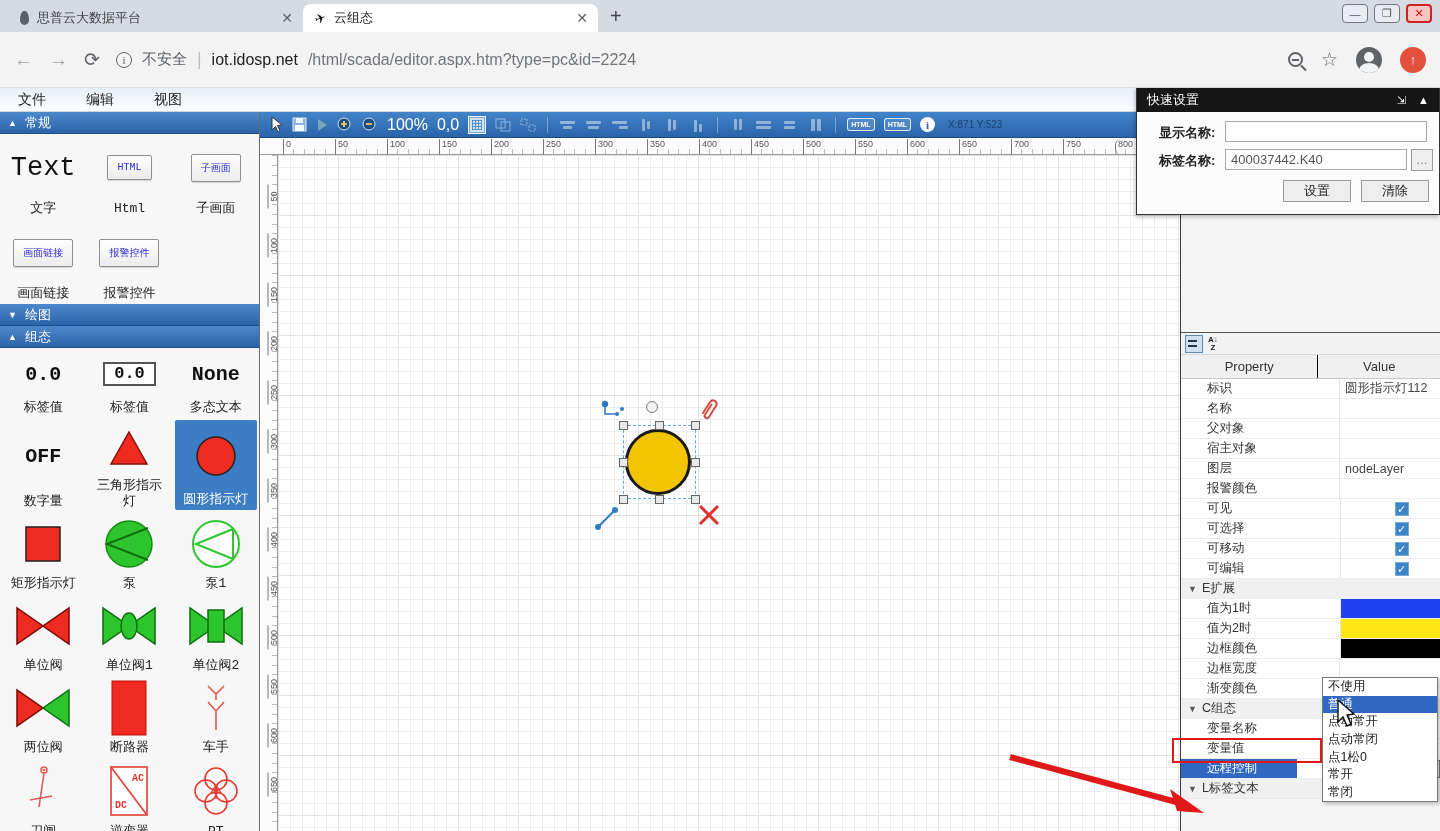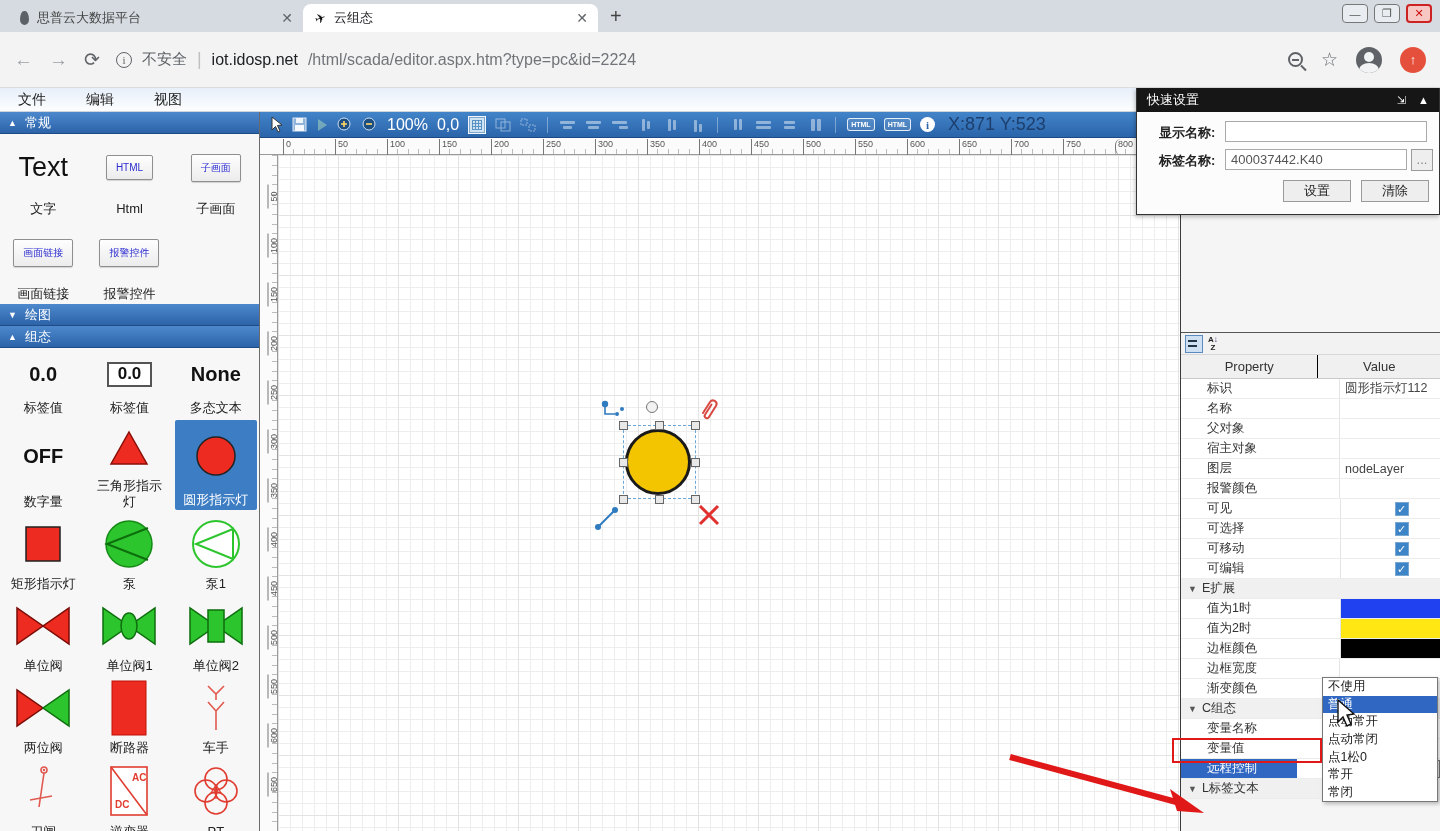--- a/index.html
+++ b/index.html
@@ -41,35 +41,35 @@
 
   .menubar { position:absolute; left:0; top:88px; width:1440px; height:24px; background:linear-gradient(180deg,#e7eff9,#fdfeff); border-bottom:1px solid #cfd6e0; display:flex; align-items:center; gap:40px; padding-left:18px; font-size:14px; color:#222; }
   .menubar span { cursor:default; }
 
   
   .palette { position:absolute; left:0; top:112px; width:260px; height:719px; background:#f7f7f7; border-right:1px solid #6a6a6a; overflow:hidden; }
   .sechead { height:22px; background:linear-gradient(180deg,#4d88cd,#2c63a9); color:#fff; font-size:13px; display:flex; align-items:center; gap:8px; padding-left:8px; border-bottom:1px solid #1f4c86; }
   .sechead .tri { font-size:9px; }
   .gengrid { height:170px; display:grid; grid-template-columns:1fr 1fr 1fr; grid-template-rows:85px 85px; }
   .scadagrid { display:grid; grid-template-columns:1fr 1fr 1fr; grid-template-rows:70px 94px 82px 82px 82px 84px; }
-  .pcell { display:flex; flex-direction:column; align-items:center; justify-content:flex-end; padding-bottom:2px; }
+  .pcell { display:flex; flex-direction:column; align-items:center; justify-content:flex-end; padding-bottom:2px;font-family:Liberation Mono, monospace; }
   .pcell .preview { flex:1; display:flex; align-items:center; justify-content:center; width:100%; }
   .pcell .plabel { font-size:13px; color:#222; text-align:center; line-height:16px; max-width:74px; }
   .pcell.selected { background:#3c7dc4; border-radius:2px; margin:2px; }
   .pcell.selected .plabel { color:#fff; }
   .bigtext { font-size:27px; color:#111; }
   .boldtext { font-size:20px; font-weight:bold; color:#111; }
   .plaintext { font-size:20px; font-weight:bold; color:#111; }
   .pbutton { font-size:10px; color:#2b2bd0; background:linear-gradient(180deg,#fefefe,#ececec); border:1px solid #8f8f8f; border-radius:2px; padding:6px 9px; box-shadow:0 1px 1px rgba(0,0,0,.15); white-space:nowrap; }
   .boxedtext { font-size:17px; font-weight:bold; color:#111; border:2px solid #555; padding:0 9px 1px; background:#fff; }
 
   
   .toolbar { position:absolute; left:260px; top:112px; width:920px; height:26px; background:linear-gradient(180deg,#4384c9,#2a64aa); display:flex; align-items:center; gap:9px; padding:0 0 0 10px; border-bottom:1px solid #1d4a83; }
   .tbtxt { color:#fff; font-size:16px; }
-  .tbcoords { color:#1c3f6e; font-size:18px; margin-left:4px; }
+  .tbcoords { color:#1c3f6e; font-size:10px; margin-left:4px; }
   .tbsep { width:1px; height:16px; background:rgba(255,255,255,.35); margin:0 2px; }
   .tbico { display:flex; align-items:center; justify-content:center; }
   .fade { opacity:.45; }
   .alico { width:17px; height:14px; display:flex; flex-direction:column; justify-content:center; gap:2px; align-items:center; }
   .alico i { display:block; height:3px; background:#fff; border-radius:1px; }
   .htmlbadge { border:1px solid rgba(255,255,255,.85); border-radius:3px; color:#fff; font-size:7px; font-weight:bold; padding:2px 3px; background:rgba(255,255,255,.12); }
   .infoico { width:15px; height:15px; background:#fff; border-radius:50%; color:#2a64aa; font-size:11px; font-weight:bold; font-family:"Liberation Serif",serif; display:flex; align-items:center; justify-content:center; }
   .gridtoggle { width:18px; height:18px; background:#cfe3f3; border:1px solid #f0f6fb; box-shadow:inset 0 0 0 1px #7fa8cc; display:flex; align-items:center; justify-content:center; }
   .gridtoggle i { width:10px; height:10px; background:linear-gradient(#5b92c4 1px,transparent 1px),linear-gradient(90deg,#5b92c4 1px,transparent 1px); background-size:3px 3px; }
 

